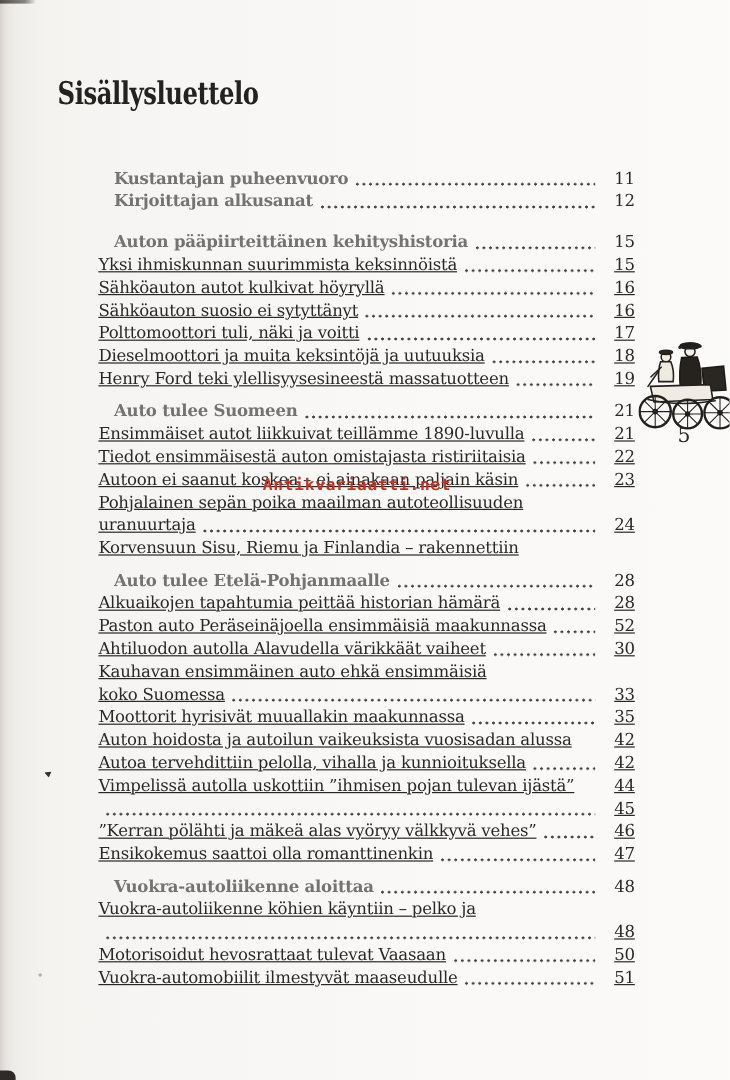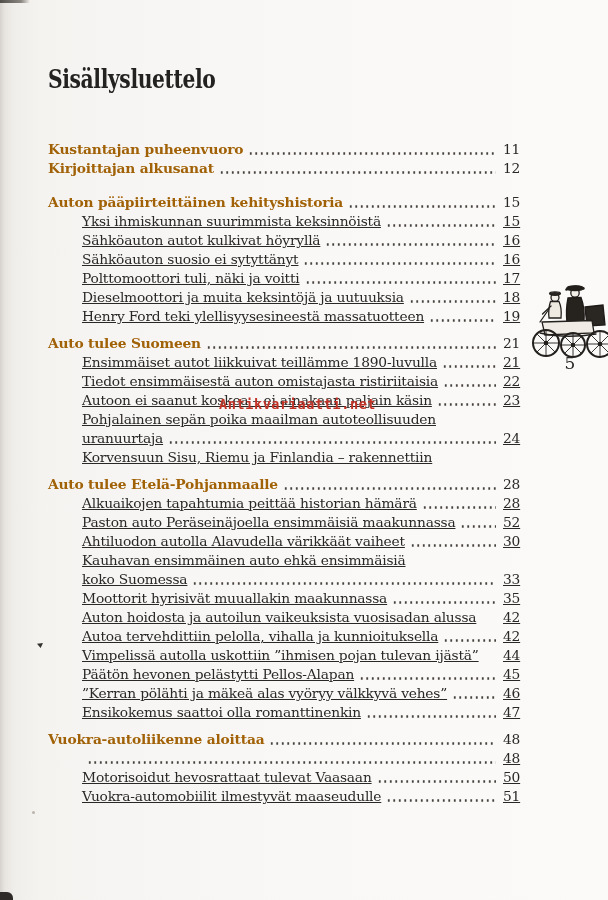--- a/index.html
+++ b/index.html
@@ -41,34 +41,34 @@
     position:absolute; left:48px; top:140px; width:481px;
   }
   .toc-section { margin-bottom:8px; }
   .toc-section:first-child { margin-bottom:15px; }
   .toc-row {
     display:flex; align-items:flex-end;
     height:19px; line-height:19px;
     font-size:13.8px; letter-spacing:-0.2px;
     white-space:nowrap;
   }
-  .toc-row.bold .toc-label { font-weight:700; color:#a16207; }
+  .toc-row.bold .toc-label { font-weight:700; color:#737373;margin-left:47px; }
   .toc-row.indent { padding-left:34px;text-decoration:underline; }
   .toc-label { flex:0 0 auto; }
   .toc-leader {
     flex:1 1 auto; min-width:4px;
     height:3px; margin:0 7px 4px 5px;
     background-image:radial-gradient(circle, #46423e 1.05px, transparent 1.25px);
     background-size:5.5px 3px;
     background-repeat:repeat-x;
     background-position:left bottom;
   }
   .toc-leader.no-dots { background-image:none; }
   .toc-page {
-    flex:0 0 26px; text-align:left;
+    flex:0 0 26px; text-align:right;
   }
   .illustration {
     position:absolute; right:-3px; top:276px; width:79px; height:86px;
   }
   .illustration svg { display:block; }
   .side-page-number {
     position:absolute; left:556px; top:353px; width:28px;
     text-align:center; font-size:17px; color:#2a2826;
   }
   .watermark {
@@ -214,40 +214,42 @@
         <span class="toc-label">Autoa tervehdittiin pelolla, vihalla ja kunnioituksella</span>
         <span class="toc-leader"></span>
         <span class="toc-page">42</span>
       </div>
       <div class="toc-row indent">
         <span class="toc-label">Vimpelissä autolla uskottiin ”ihmisen pojan tulevan ijästä”</span>
         <span class="toc-leader no-dots"></span>
         <span class="toc-page">44</span>
       </div>
       <div class="toc-row indent">
-        <span class="toc-label">Päätön hevonen pelästytti Pellos-Alapan</span>
         <span class="toc-leader"></span>
         <span class="toc-page">45</span>
       </div>
       <div class="toc-row indent">
         <span class="toc-label">”Kerran pölähti ja mäkeä alas vyöryy välkkyvä vehes”</span>
         <span class="toc-leader"></span>
         <span class="toc-page">46</span>
       </div>
       <div class="toc-row indent">
         <span class="toc-label">Ensikokemus saattoi olla romanttinenkin</span>
         <span class="toc-leader"></span>
         <span class="toc-page">47</span>
       </div>
     </div>
     <div class="toc-section">
       <div class="toc-row bold">
         <span class="toc-label">Vuokra-autoliikenne aloittaa</span>
         <span class="toc-leader"></span>
         <span class="toc-page">48</span>
+      </div>
+      <div class="toc-row indent">
+        <span class="toc-label">Vuokra-autoliikenne köhien käyntiin – pelko ja</span>
       </div>
       <div class="toc-row indent">
         <span class="toc-leader"></span>
         <span class="toc-page">48</span>
       </div>
       <div class="toc-row indent">
         <span class="toc-label">Motorisoidut hevosrattaat tulevat Vaasaan</span>
         <span class="toc-leader"></span>
         <span class="toc-page">50</span>
       </div>

